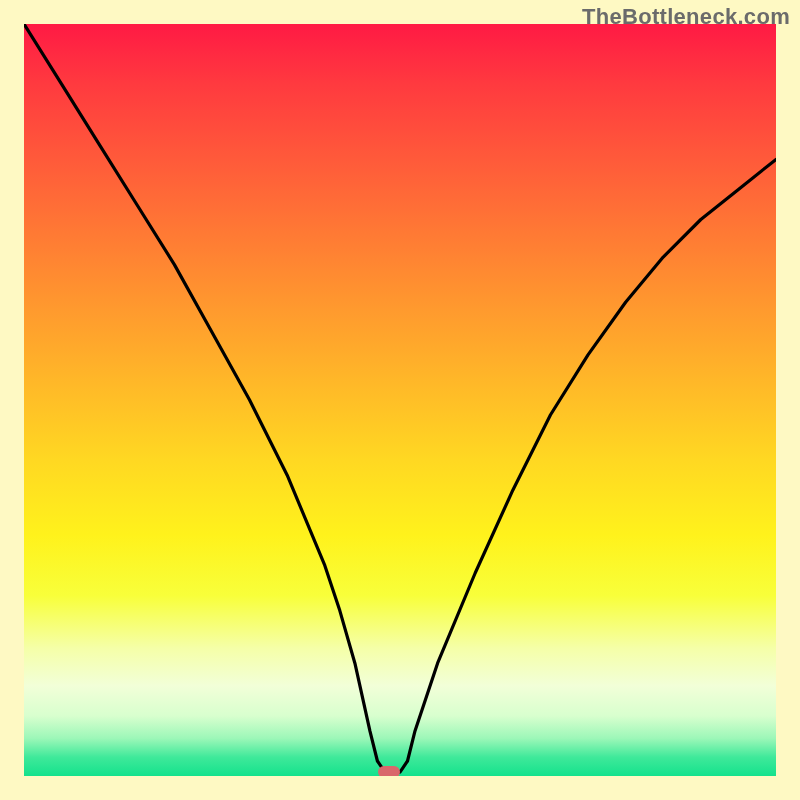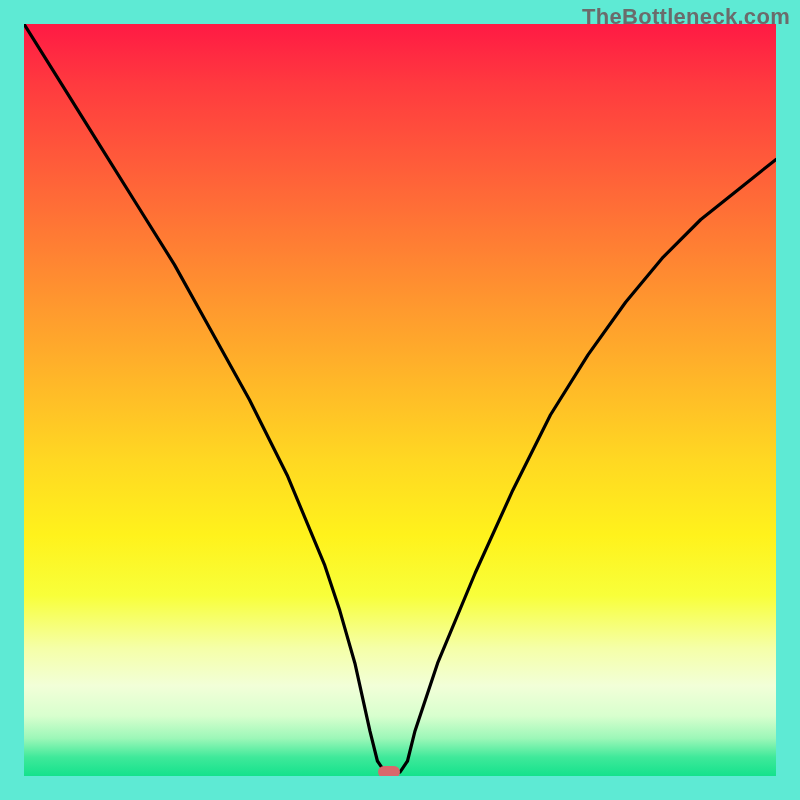--- a/index.html
+++ b/index.html
@@ -8,21 +8,21 @@
     width: 800px;
     height: 800px;
     background: #000;
     overflow: hidden;
     font-family: Arial, Helvetica, sans-serif;
   }
   .frame {
     position: relative;
     width: 800px;
     height: 800px;
-    background: #5eead4;
+    background: #fef9c3;
   }
   .watermark {
     position: absolute;
     top: 4px;
     right: 10px;
     color: #6b6b6b;
     font-size: 22px;
     font-weight: 600;
     letter-spacing: 0.3px;
     z-index: 30;

